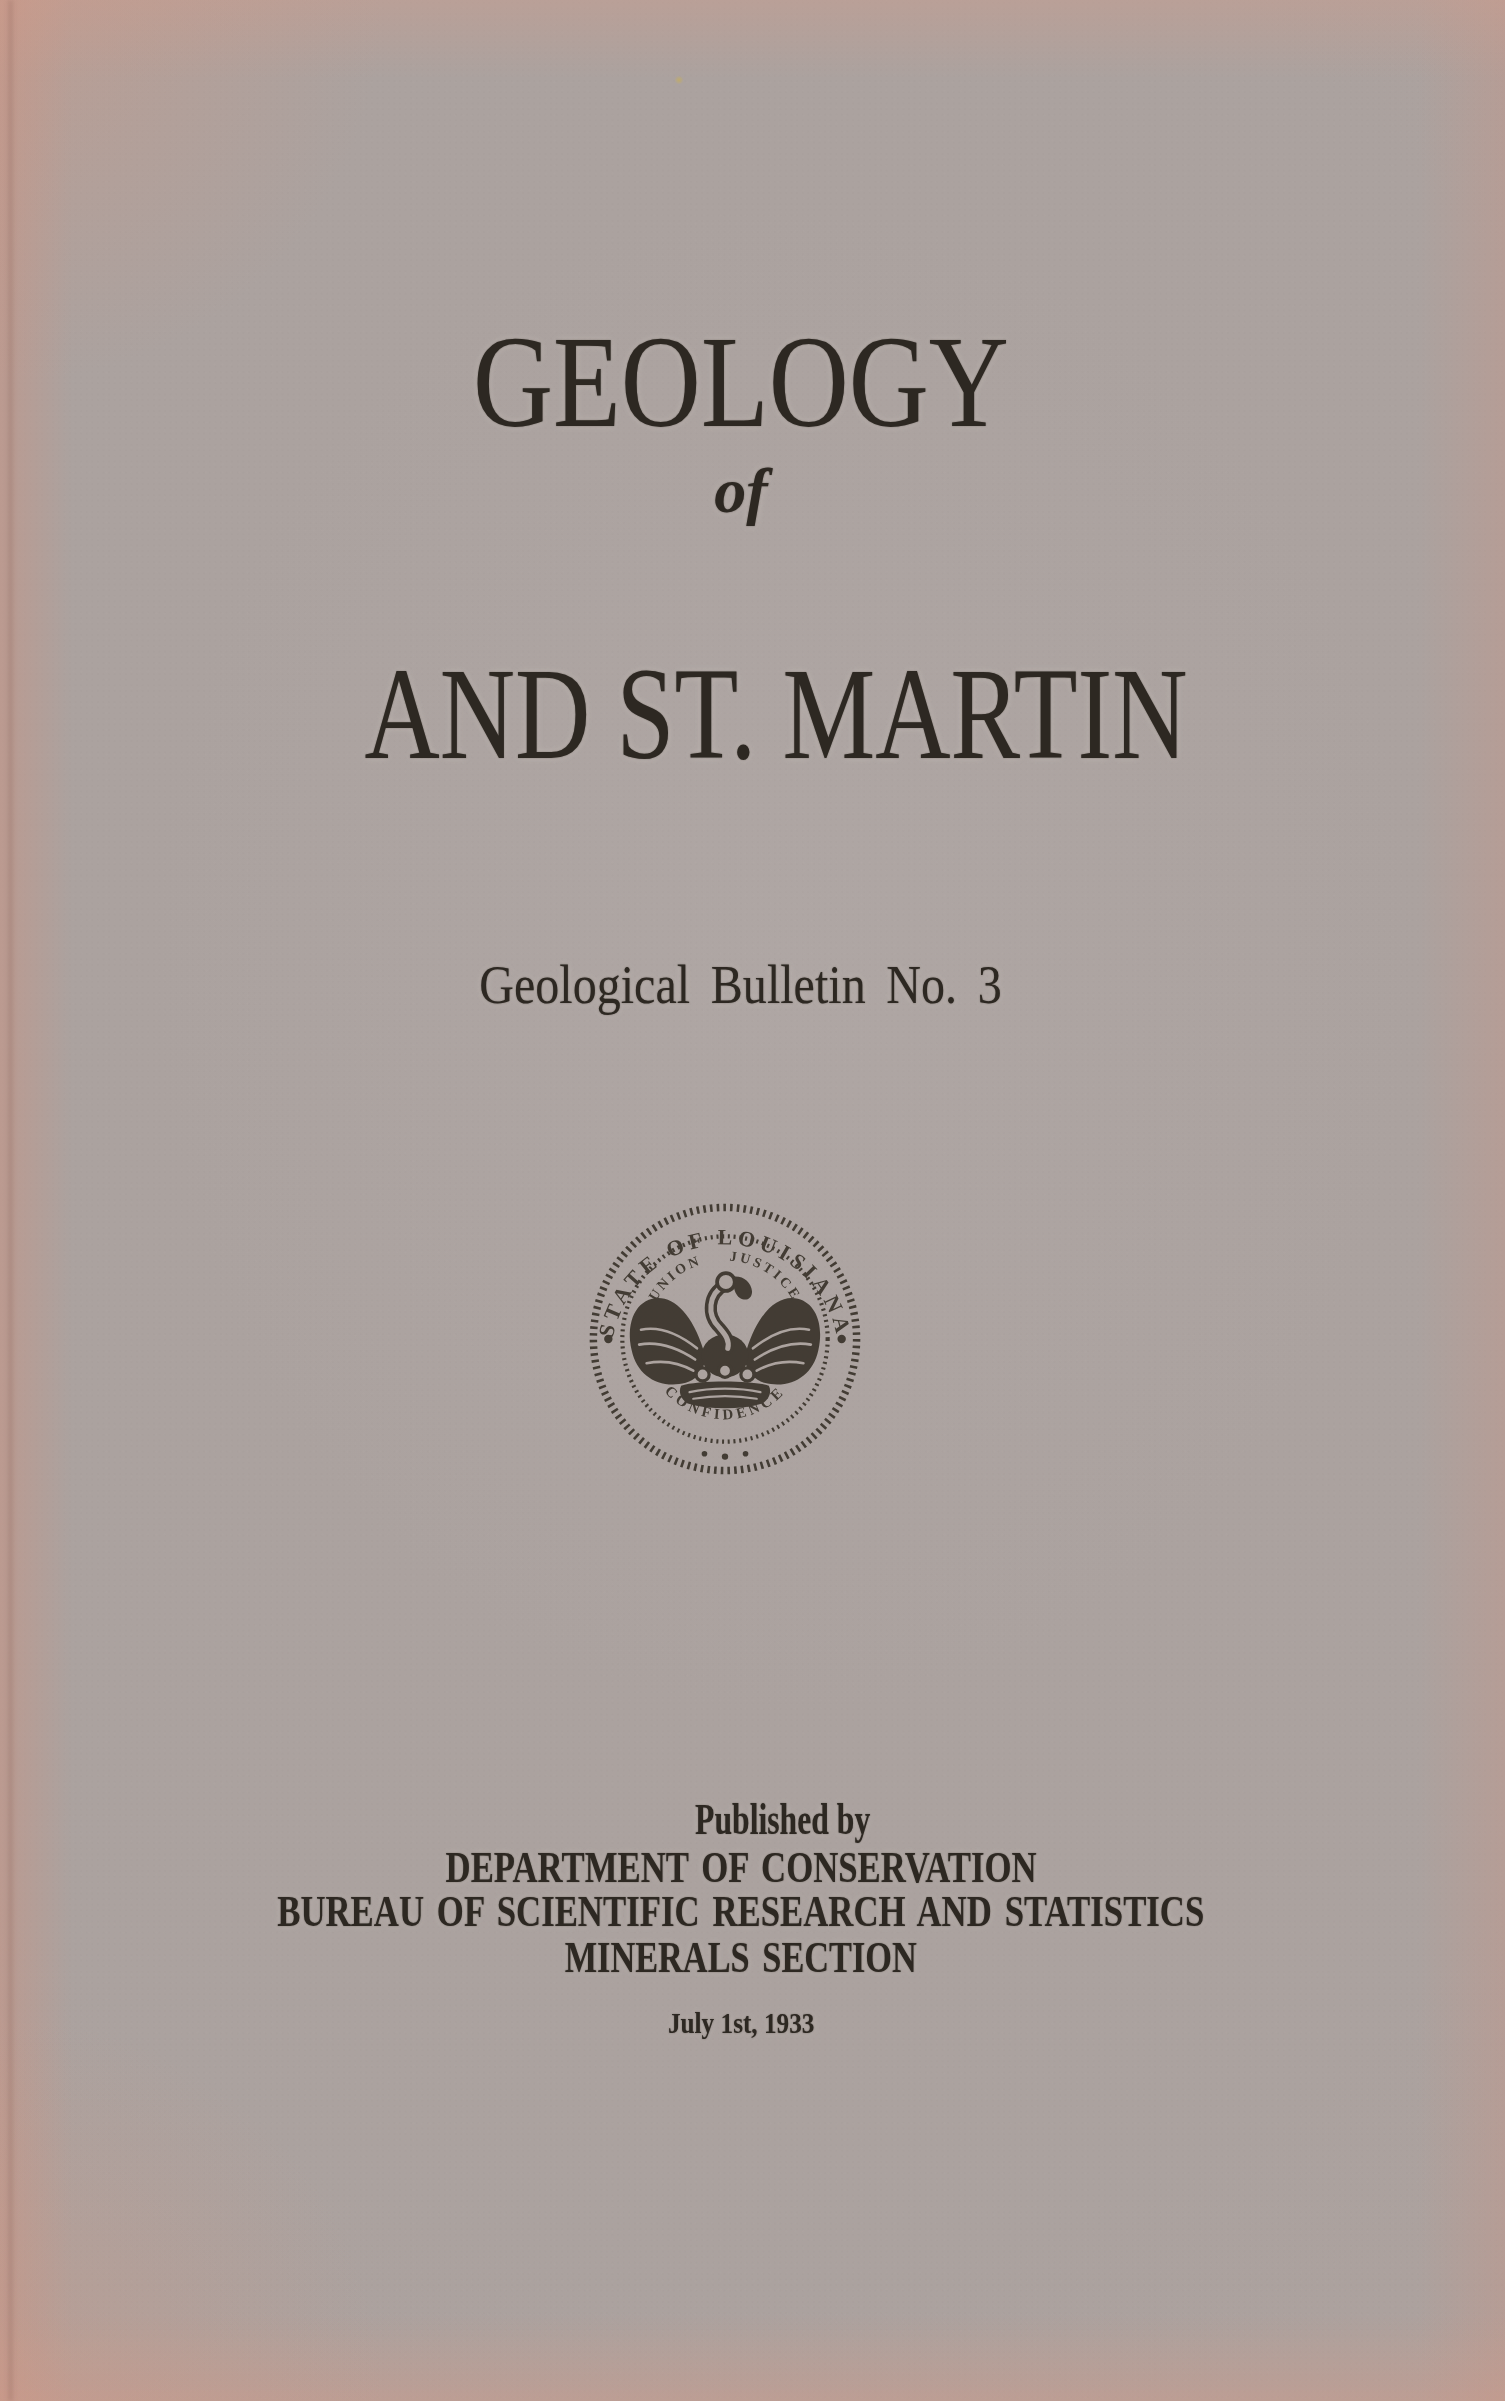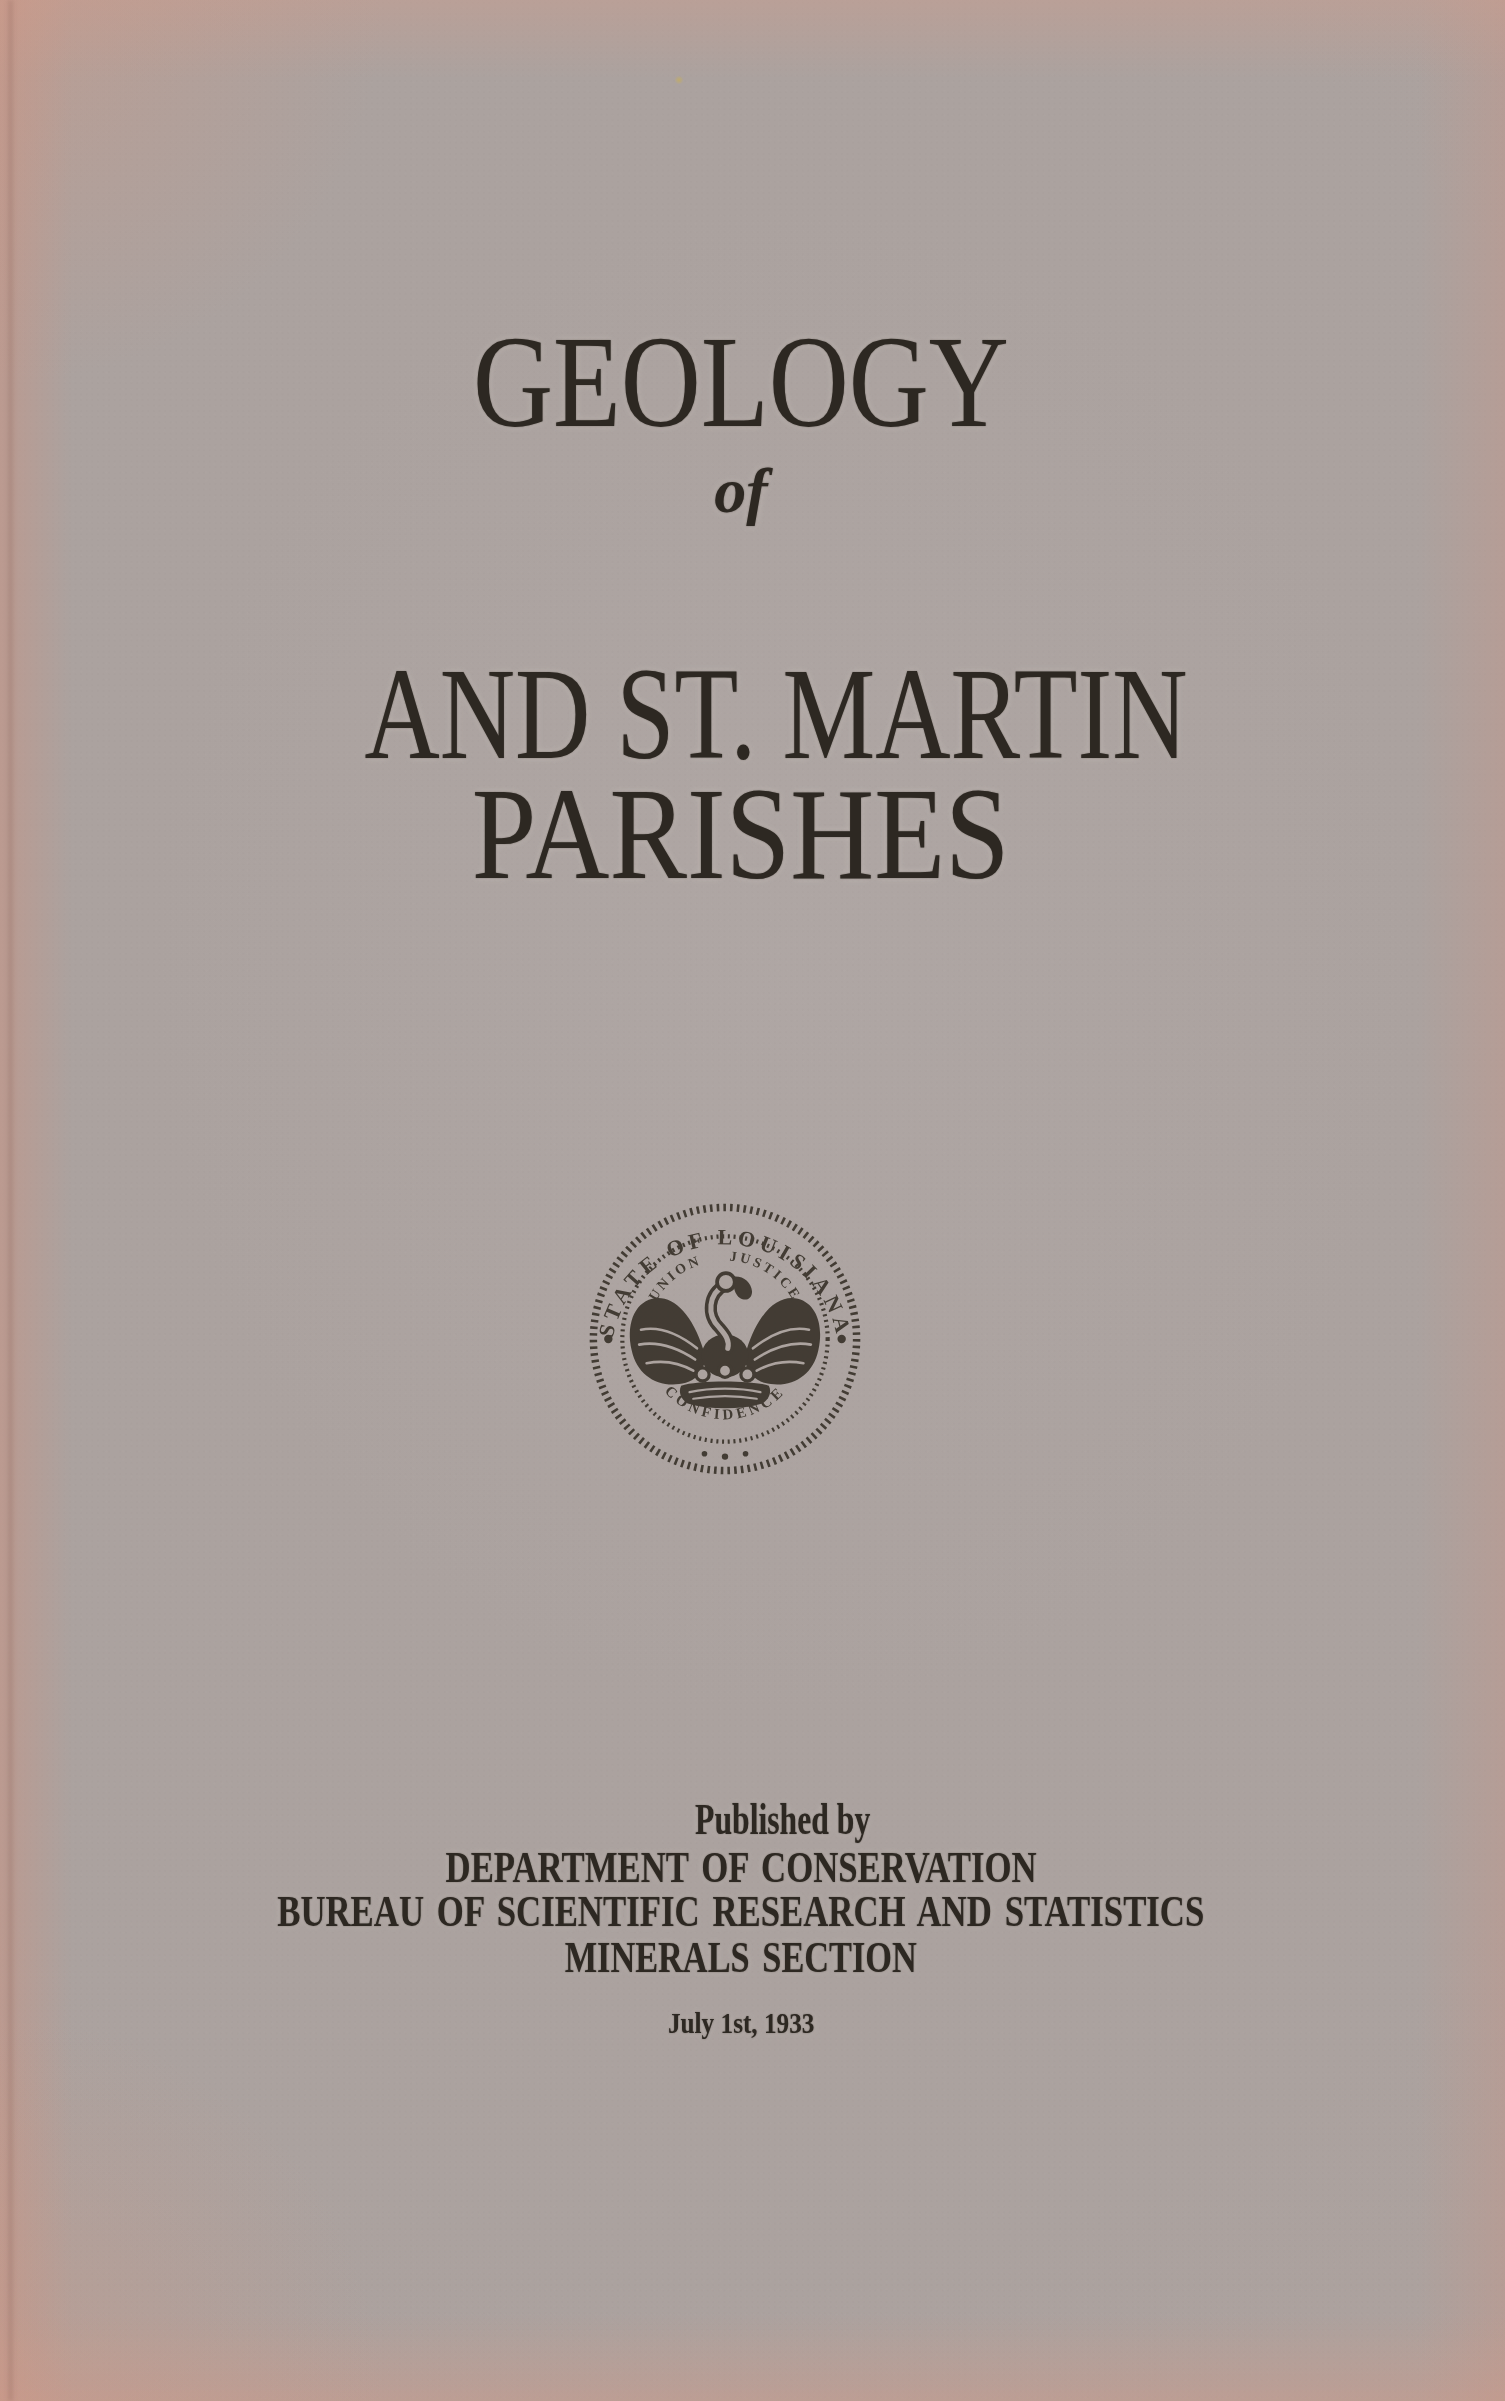--- a/index.html
+++ b/index.html
@@ -108,24 +108,24 @@
 
   <div class="tline t-geology">
     <span class="sx">GEOLOGY</span>
   </div>
   <div class="tline t-of">
     <span class="sx">of</span>
   </div>
   <div class="tline t-andstmartin">
     <span class="sx">AND ST. MARTIN</span>
   </div>
-  <div class="tline t-parishes">
-    <span class="sx">PARISHES</span>
-  </div>
-
+
+  <div class="tline t-subtitle">
+    <span class="sx">Geological Bulletin No. 3</span>
+  </div>
 
   <div class="seal">
     <svg viewBox="0 0 300 300" xmlns="http://www.w3.org/2000/svg">
       <defs>
         <path id="arcOuterTop" d="M 47,236 A 122,122 0 1 1 253,236" fill="none"></path>
         <path id="arcInnerTop" d="M 66,150 A 84,84 0 0 1 234,150" fill="none"></path>
         <path id="arcInnerBottom" d="M 64,150 A 86,86 0 0 0 236,150" fill="none"></path>
       </defs>
 
       <circle class="ring" cx="150" cy="150" r="141" stroke-width="8" stroke-dasharray="2.8 4.4"></circle>

